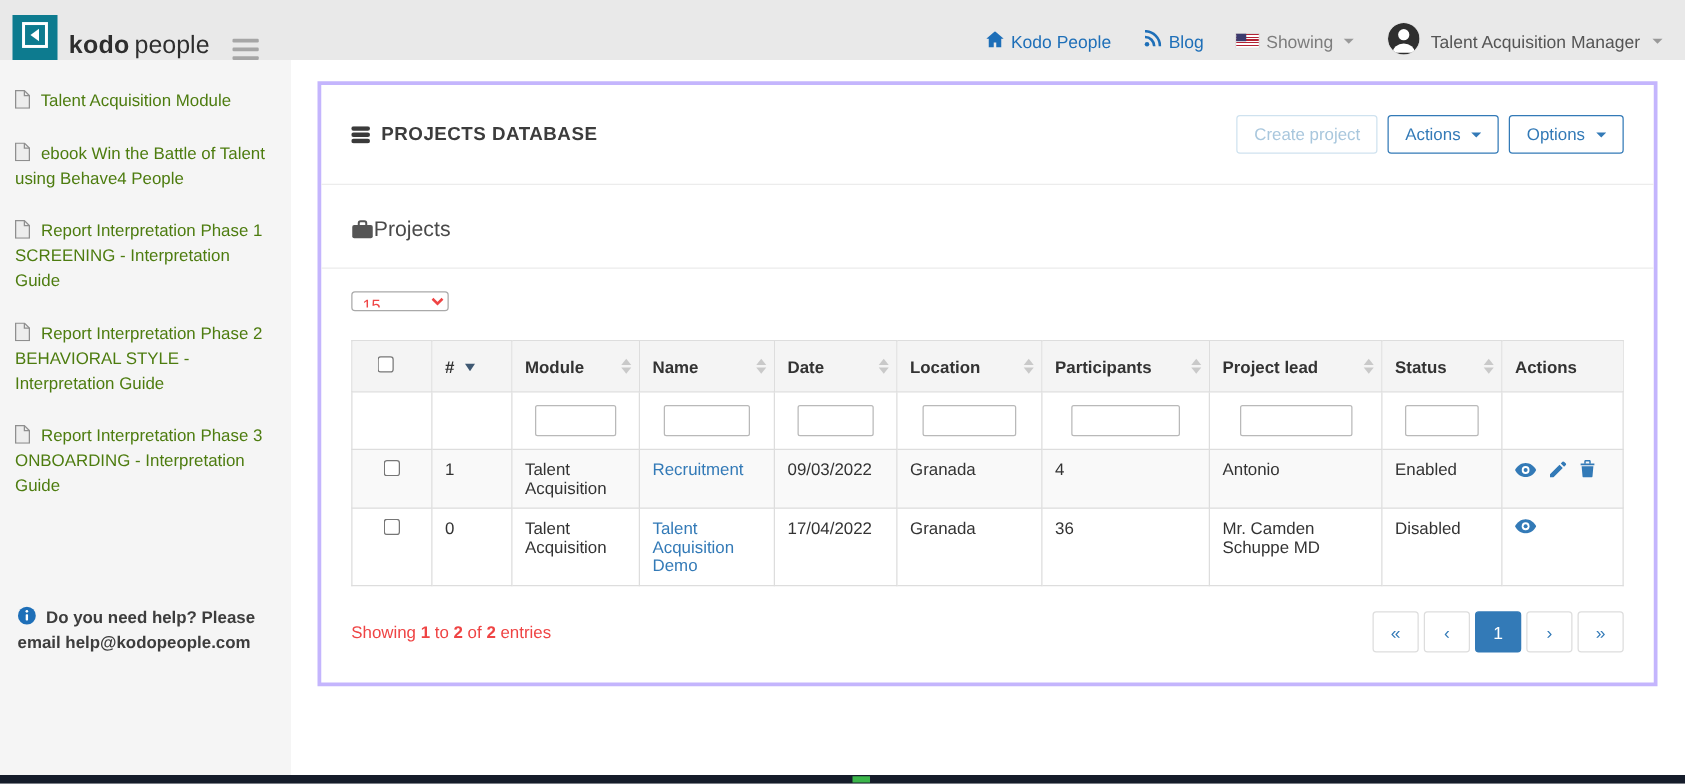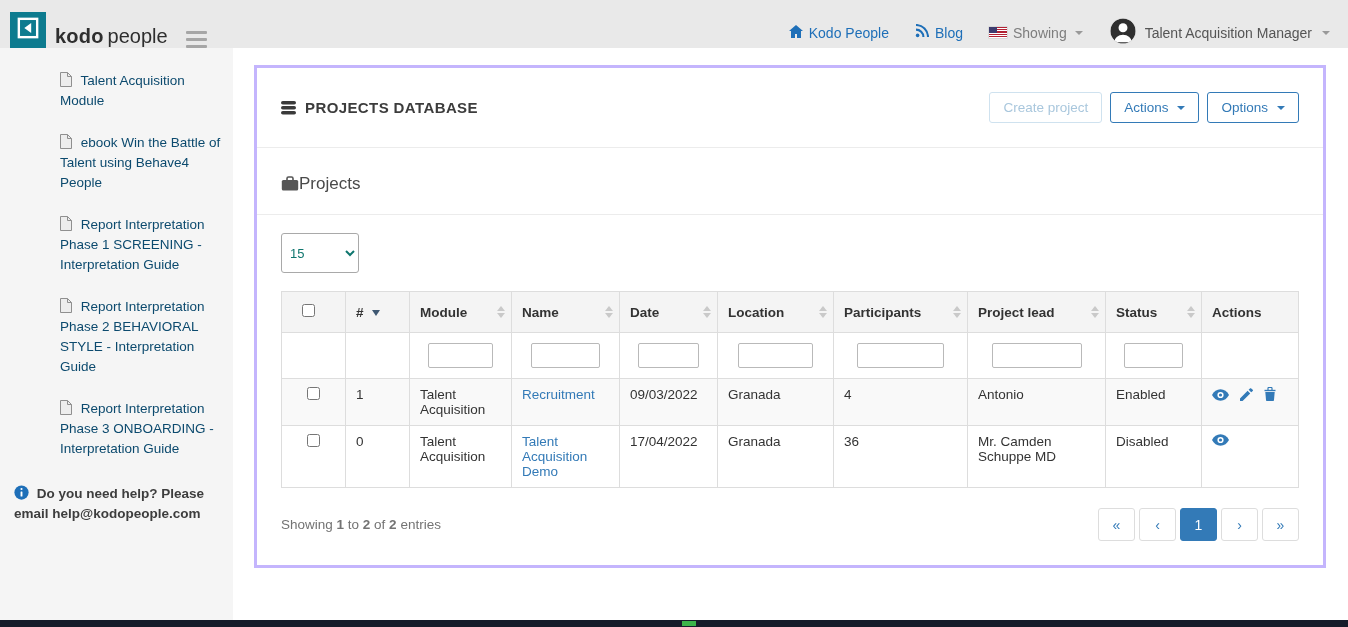--- a/index.html
+++ b/index.html
@@ -21,39 +21,39 @@
   .nav-link { color:#1e6fb8; display:flex; align-items:center; gap:6px; cursor:pointer; text-decoration:none; }
   .lang { color:#7d7d7d; display:flex; align-items:center; gap:6px; cursor:pointer; }
   .user-menu { display:flex; align-items:center; gap:8px; color:#555; cursor:pointer; }
   .caret { display:inline-block; width:0; height:0; border-left:4px solid transparent; border-right:4px solid transparent; border-top:4.5px solid currentColor; margin-left:2px; }
   .caret.gray { color:#999; }
   .flag { width:18px; height:11px; background:repeating-linear-gradient(#b22234 0 1.1px,#fff 1.1px 2.2px); position:relative; box-shadow:0 0 0 .5px #c8c8c8; flex:0 0 auto; }
   .flag::after { content:""; position:absolute; left:0; top:0; width:8px; height:6px; background:#3c3b6e; }
 
   
   .sidebar { position:absolute; top:48px; left:0; bottom:7px; width:233px; background:#f5f5f5; padding:12px 0 0; display:flex; flex-direction:column; }
-  .side-item { padding:11px 12px; font-size:13.5px; color:#0c4a6e; line-height:20px; cursor:pointer;margin-left:48px; }
+  .side-item { padding:11px 12px; font-size:13.5px; color:#4d7c0f; line-height:20px; cursor:pointer; }
   .side-item svg { vertical-align:-2px; margin-right:5px; }
   .side-help { margin-top:auto; margin-bottom:96px; padding:0 14px; font-size:13.5px; font-weight:700; color:#3d3d3d; line-height:20px; }
   .side-help svg { vertical-align:-2px; margin-right:4px; }
 
   
   .main { position:absolute; top:48px; left:233px; right:0; bottom:7px; background:#fff; overflow:hidden; }
   .card { margin:17px 22px 0 21px; background:#fff; border:3px solid #c4b5fd; padding:24px; }
   .card-head { display:flex; align-items:center; justify-content:space-between; }
   .card-title { font-size:15px; font-weight:700; color:#3c3c3c; letter-spacing:.4px; display:flex; align-items:center; gap:9px; }
   .btn-group { display:flex; gap:8px; }
   .btn { font-size:13.5px; padding:7px 13px; border-radius:3px; background:#fff; border:1px solid; cursor:pointer; display:flex; align-items:center; gap:7px; font-family:"Liberation Sans",sans-serif; }
   .btn.muted { color:#a9c7dd; border-color:#cfe2ef; }
   .btn.blue { color:#337ab7; border-color:#337ab7; }
   .hr { border:0; border-top:1px solid #ececec; margin:24px -24px 0; }
   .section-head { margin-top:26px; font-size:17px; color:#4a4a4a; display:flex; align-items:center; }
   .hr2 { border:0; border-top:1px solid #ececec; margin:20px -24px 0; }
   .pagesize { margin-top:18px; }
-  .pagesize select { width:78px; height:40px; border:1px solid #a9a9a9; border-radius:3px; font-size:13px; color:#0f766e; padding:2px 4px; background:#fff; font-family:"Liberation Sans",sans-serif; cursor:pointer; }
+  .pagesize select { width:78px; height:16px; border:1px solid #a9a9a9; border-radius:3px; font-size:13px; color:#ef4444; padding:2px 4px; background:#fff; font-family:"Liberation Sans",sans-serif; cursor:pointer; }
 
   
   table.grid { margin-top:18px; width:100%; border-collapse:collapse; table-layout:fixed; font-size:13.5px; color:#333; }
   .grid th, .grid td { border:1px solid #ddd; padding:8px 10px; text-align:left; vertical-align:top; word-wrap:break-word; }
   .grid th { background:#f4f4f4; font-weight:700; vertical-align:middle; position:relative; height:41px; cursor:pointer; padding-right:20px; }
   .grid th.c, .grid td.c { text-align:center; }
   .sort { position:absolute; right:6px; top:50%; margin-top:-6px; display:flex; flex-direction:column; gap:2px; }
   .sort i { display:block; width:0; height:0; border-left:4px solid transparent; border-right:4px solid transparent; }
   .sort .u { border-bottom:5px solid #c9c9c9; }
   .sort .d { border-top:5px solid #c9c9c9; }
@@ -61,21 +61,21 @@
   .filter-row td { background:#fff; padding:10px 6px; }
   .filter { display:block; margin:0 auto; width:72%; height:25px; border:1px solid #b9b9b9; border-radius:2px; padding:2px 5px; font-size:13px; font-family:"Liberation Sans",sans-serif; }
   tr.odd td { background:#f9f9f9; }
   a.cell-link { color:#337ab7; text-decoration:none; cursor:pointer; }
   .actions-cell { white-space:nowrap; }
   .actions-cell .icon-btn { display:inline-block; margin-right:7px; cursor:pointer; }
   .grid input[type=checkbox] { width:13px; height:13px; cursor:pointer; }
 
   
   .table-foot { display:flex; align-items:center; justify-content:space-between; margin-top:20px; }
-  .showing { font-size:13.5px; color:#737373; }
+  .showing { font-size:13.5px; color:#ef4444; }
   .pagination { display:flex; gap:4px; }
   .page-btn { min-width:37px; height:33px; border:1px solid #ddd; border-radius:3px; background:#fff; color:#337ab7; font-size:14px; display:flex; align-items:center; justify-content:center; cursor:pointer; font-family:"Liberation Sans",sans-serif; }
   .page-btn.active { background:#337ab7; border-color:#337ab7; color:#fff; }
 
   
   .footer { position:absolute; left:0; right:0; bottom:0; height:7px; background:#151c2a; }
   .footer-green { position:absolute; left:50.6%; bottom:1px; width:14px; height:5px; background:#3bb54a; }
 </style>
 </head>
 <body>

